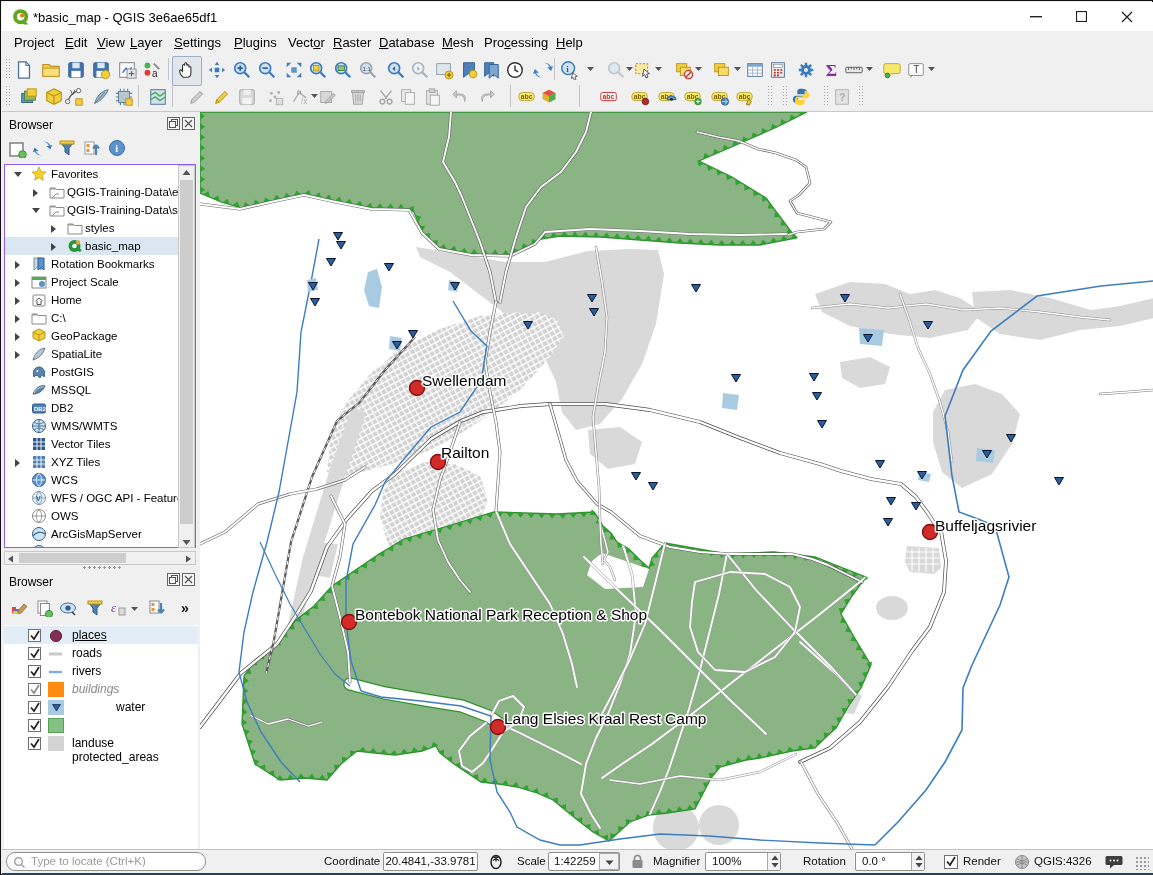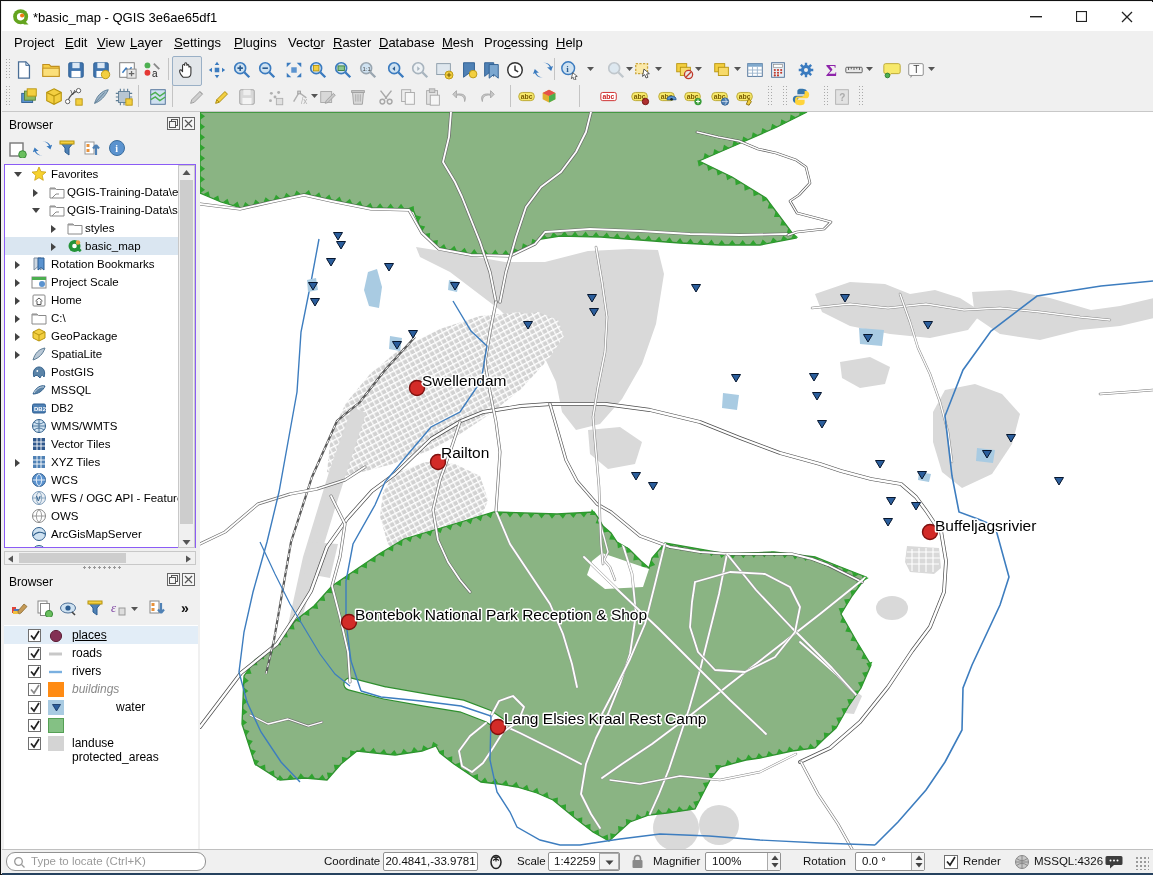--- a/index.html
+++ b/index.html
@@ -1211,21 +1211,21 @@
       </div>
       <div class="abs" style="left:942px;top:5px;width:14px;height:14px;background:#fff;border:1px solid #707070"></div>
       <svg class="abs" style="left:943px;top:5px" width="12" height="13" viewBox="0 0 12 13">
         <path d="M2,6.5 l3,3.5 5,-8" stroke="#222" stroke-width="1.7" fill="none"></path>
       </svg>
       <div class="abs" style="left:961px;top:5px">Render</div>
       <svg class="abs" style="left:1012px;top:4px" width="16" height="16" viewBox="0 0 16 16">
         <circle cx="8" cy="8" r="6.5" fill="#c8c8c8" stroke="#888"></circle>
         <path d="M1.5,8 h13 M8,1.5 v13 M2.5,4.5 a9,9 0 0 0 11,0 M2.5,11.5 a9,9 0 0 1 11,0" stroke="#888" fill="none"></path>
       </svg>
-      <div class="abs" style="left:1032px;top:5px">MSSQL:4326</div>
+      <div class="abs" style="left:1032px;top:5px">QGIS:4326</div>
       <svg class="abs" style="left:1103px;top:4px" width="18" height="15" viewBox="0 0 18 15">
         <path d="M2,2 h14 a1.5,1.5 0 0 1 1.5,1.5 v6 a1.5,1.5 0 0 1 -1.5,1.5 h-7 l-4,3.5 v-3.5 h-3 a1.5,1.5 0 0 1 -1.5,-1.5 v-6 A1.5,1.5 0 0 1 2,2 z" fill="#3d3d3d"></path>
         <circle cx="5.5" cy="6.5" r="1" fill="#fff"></circle>
         <circle cx="9" cy="6.5" r="1" fill="#fff"></circle>
         <circle cx="12.5" cy="6.5" r="1" fill="#fff"></circle>
       </svg>
       <div class="abs" style="left:1133px;top:6px;width:14px;height:14px;background-image:radial-gradient(circle,#9a9a9a 28%,transparent 32%);background-size:4px 4px"></div>
     </div>
 <div id="bottombar"></div>
   </div>

